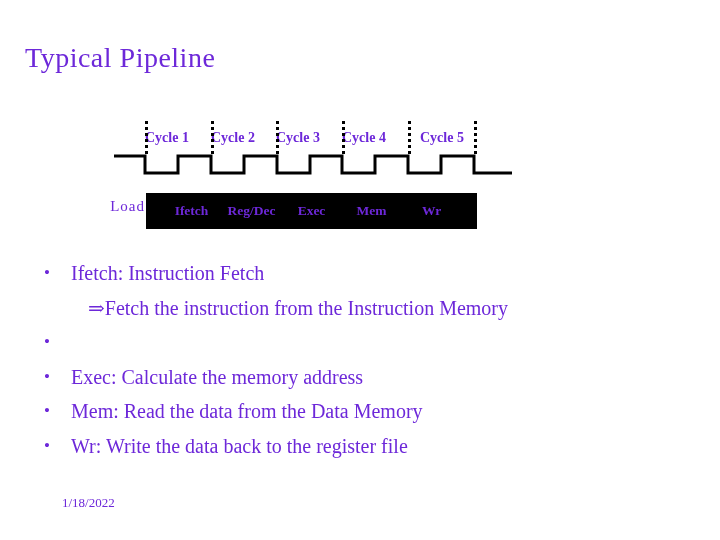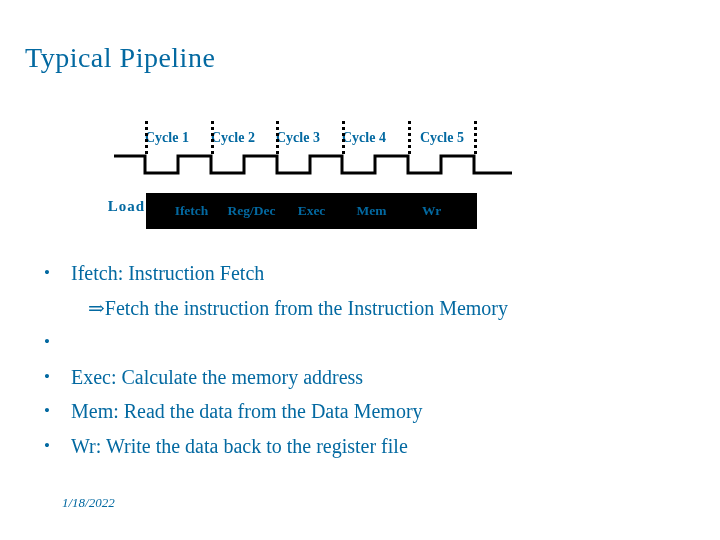--- a/index.html
+++ b/index.html
@@ -1,21 +1,21 @@
 <!DOCTYPE html>
 <html><head>
 <meta charset="utf-8">
 <style>
   html, body { margin: 0; padding: 0; background: #ffffff; }
   #slide {
     position: relative;
     width: 610px;
     height: 540px;
     background: #ffffff;
-    color: #0369a1;
+    color: #6d28d9;
     font-family: "Liberation Serif", "DejaVu Serif", serif;
     overflow: hidden;
   }
   
   #title {
     position: absolute;
     left: 25px;
     top: 42px;
     font-size: 28px;
     font-weight: normal;
@@ -40,21 +40,21 @@
   }
   #waveform { position: absolute; left: 113px; top: 152px; }
   
   #load-label {
     position: absolute;
     left: 93px;
     top: 198px;
     width: 52px;
     text-align: right;
     font-size: 15px;
-    font-weight: bold;
+    font-weight: normal;
     letter-spacing: 1px;
   }
   #stage-box {
     position: absolute;
     left: 146px;
     top: 193px;
     width: 331px;
     height: 27px;
     background: #000000;
     display: flex;
@@ -91,21 +91,20 @@
     font-size: 17px;
   }
   .sub { margin-left: 44px; }
   .arrow { flex: 0 0 auto; }
   
   #footer-date {
     position: absolute;
     left: 62px;
     top: 495px;
     font-size: 13px;
-    font-style: italic;
   }
 </style>
 </head>
 <body>
 
 <div id="slide">
 
   <div id="title">Typical Pipeline</div>
 
   <div class="cycle-label" style="left:145px">Cycle 1</div>

